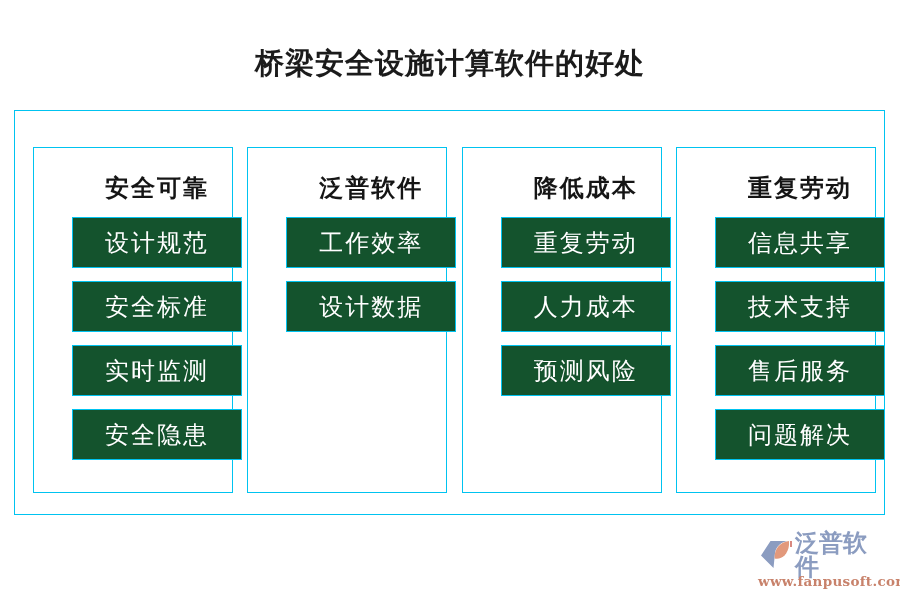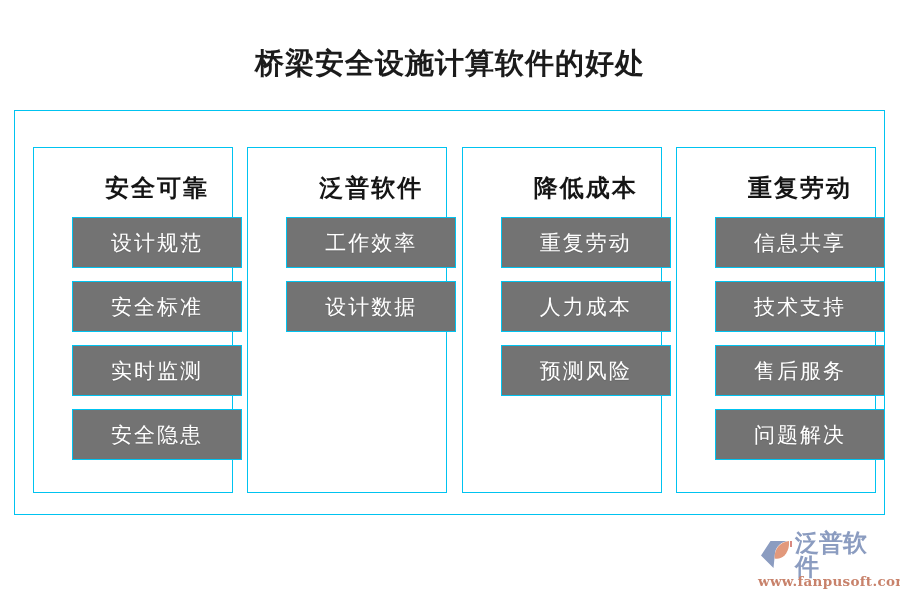--- a/index.html
+++ b/index.html
@@ -87,24 +87,24 @@
     flex-direction: column;
     gap: 13px;
     width: 100%;
     align-items: center;
   }
 
   .item {
     width: 170px;
     height: 51px;
     box-sizing: border-box;
-    background: #737373;
+    background: #14532d;
     border: 1.5px solid #00c3f0;
     color: #ffffff;
-    font-size: 21px;
+    font-size: 24px;
     letter-spacing: 2px;
     display: flex;
     align-items: center;
     justify-content: center;
     font-family: "DejaVu Serif", "Liberation Serif", serif;
     text-shadow: 0 1px 1px rgba(0,0,0,0.10);
   }
 
   
   .logo {

